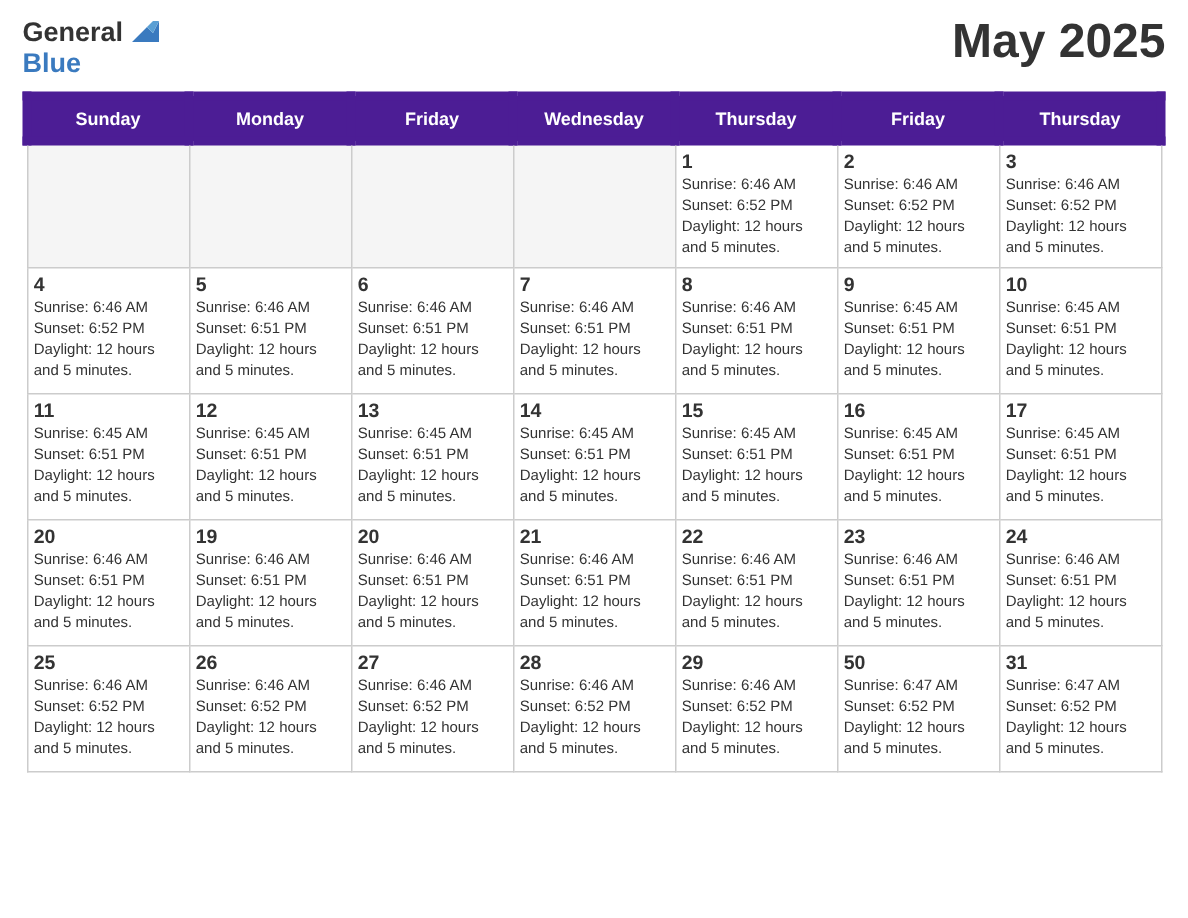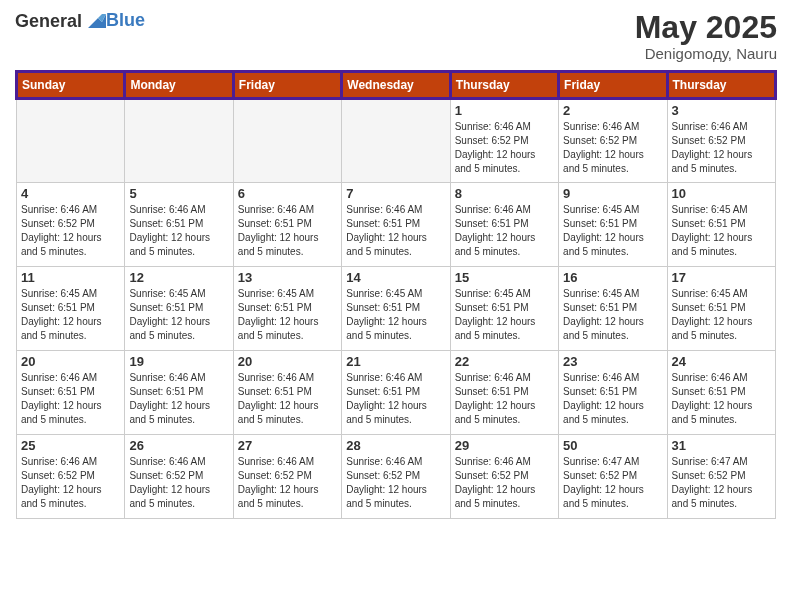--- a/index.html
+++ b/index.html
@@ -17,20 +17,21 @@
       padding: 10px 15px 10px 15px;
     }
     .header {
       display: flex;
       justify-content: space-between;
       align-items: flex-start;
       margin-bottom: 8px;
     }
     .logo-area {
       display: flex;
+      flex-direction: column;
       align-items: flex-start;
     }
     .logo {
       display: flex;
       align-items: center;
     }
     .logo-text-general {
       font-size: 18px;
       font-weight: bold;
       color: #333;
@@ -58,27 +59,27 @@
     .location-title {
       font-size: 15px;
       color: #555;
     }
     .calendar-table {
       width: 100%;
       border-collapse: collapse;
       table-layout: fixed;
     }
     .calendar-table th {
-      background: #c2410c;
+      background: #4c1d95;
       color: #fff;
       font-size: 12px;
       font-weight: bold;
       padding: 5px 4px;
-      text-align: left;
-      border: 3px solid #4c1d95;
+      text-align: center;
+      border: 6px solid #4c1d95;
     }
     .calendar-table td {
       border: 1px solid #ccc;
       vertical-align: top;
       padding: 3px 4px;
       height: 84px;
       background: #fff;
       font-size: 10px;
       color: #333;
     }
@@ -108,21 +109,20 @@
         <span class="logo-text-general">General</span>
         <svg class="logo-icon" viewBox="0 0 22 22">
           <polygon points="4,18 14,8 18,12 22,4 22,18" fill="#3a7abf"></polygon>
           <polygon points="14,8 18,4 22,4 18,12" fill="#5a9fd4"></polygon>
         </svg>
       </div>
       <span class="logo-text-blue">Blue</span>
     </div>
     <div class="title-area">
       <div class="month-title">May 2025</div>
-      <div class="location-title">Denigomoду, Nauru</div>
     </div>
   </div>
 
   <table class="calendar-table">
     <thead>
       <tr>
         <th>Sunday</th>
         <th>Monday</th>
         <th>Friday</th>
         <th>Wednesday</th>

